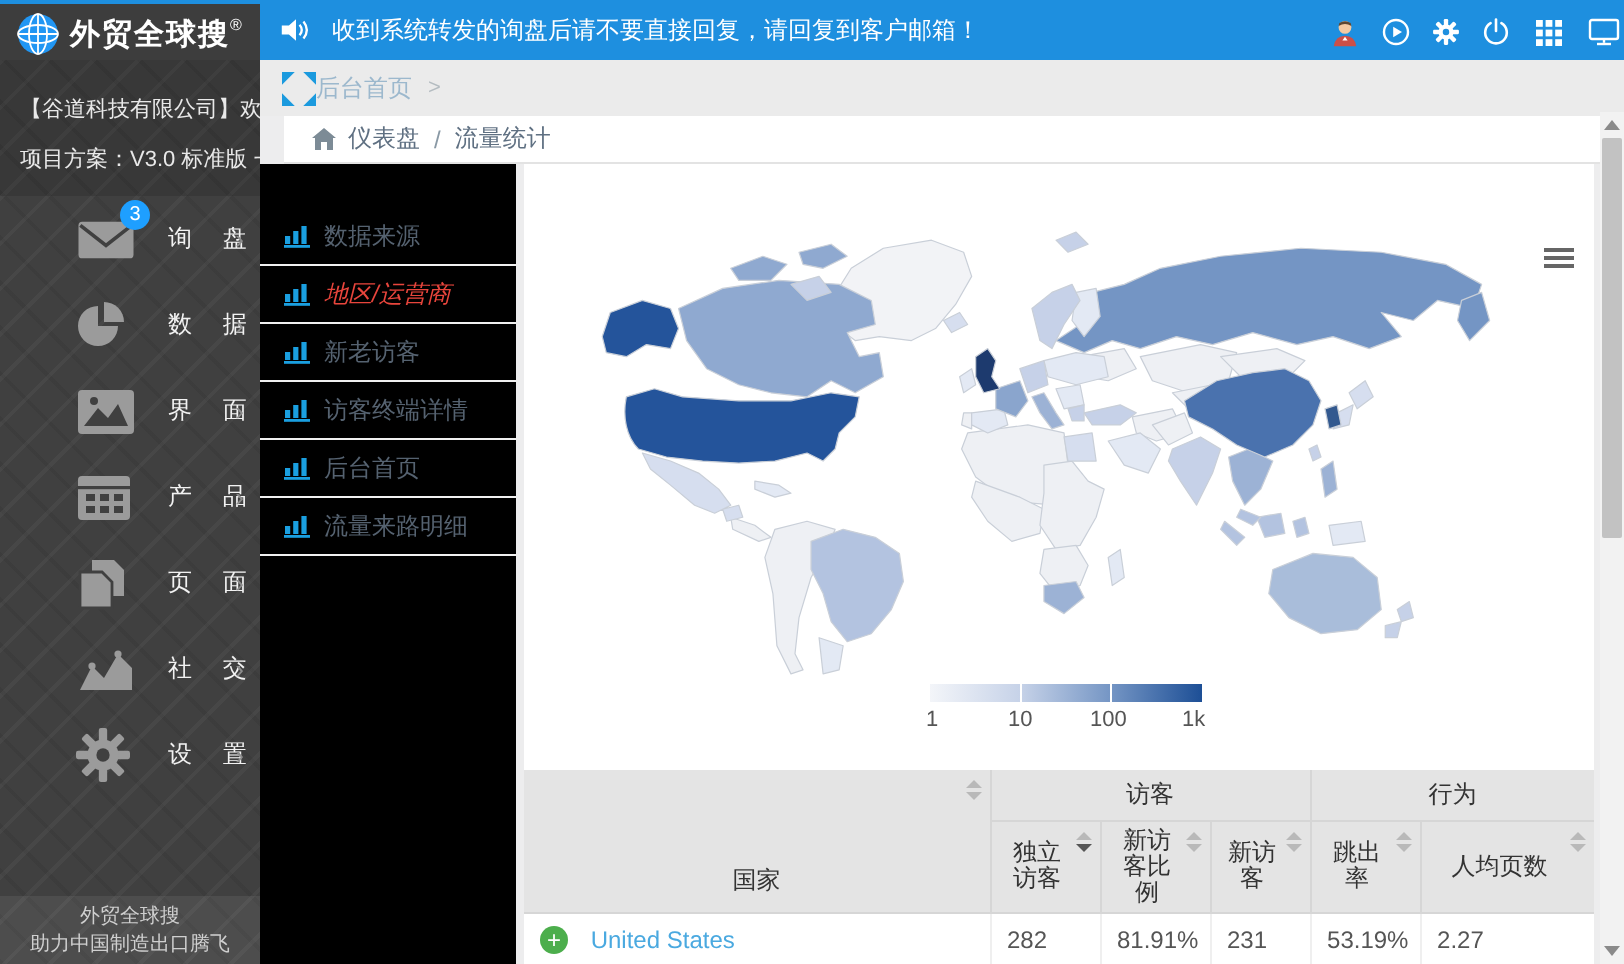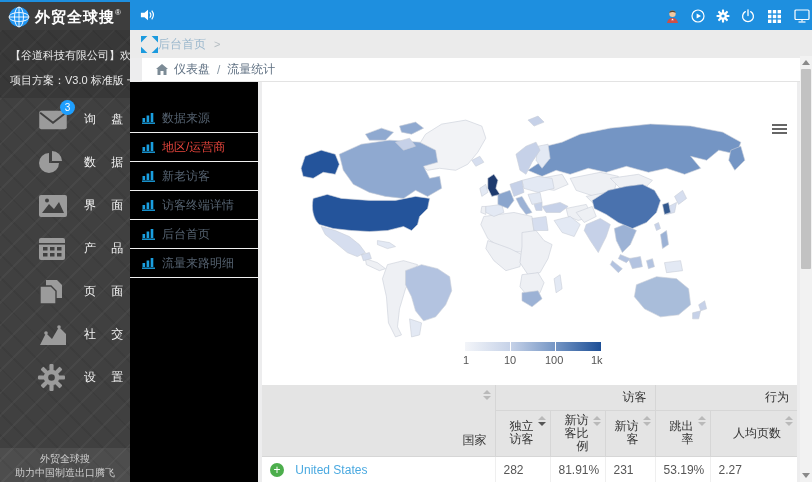--- a/index.html
+++ b/index.html
@@ -36,38 +36,38 @@
   .crumb-label{color:#9cb8cd;font-size:12px;margin-left:28px;cursor:pointer;}
   .crumb-sep{color:#b4bcc1;font-size:11px;margin-left:8px;}
   .sub-bar{position:absolute;left:142px;top:58px;width:670px;height:24px;background:#fff;border-bottom:1px solid #e3e3e3;
     display:flex;align-items:center;font-size:12px;color:#5f7082;padding-left:14px;text-align:center;}
   .sub-bar .sep{margin:0 7px;color:#8a99a5;}
   
   .report-menu{position:absolute;left:130px;top:82px;width:128px;height:400px;background:#000000;padding-top:22px;}
   .rm-item{height:29px;display:flex;align-items:center;padding-left:12px;border-bottom:1px solid #f0f0f0;
     font-size:12px;color:#556270;cursor:pointer;white-space:nowrap;}
   .rm-item .rm-label{margin-left:6px;}
-  .rm-item.active .rm-label{color:#e8453c;}
+  .rm-item.active .rm-label{color:#e8453c;font-style:italic;}
   
   .main-panel{position:absolute;left:262px;top:82px;width:535px;height:420px;background:#fff;}
   .chart-title{position:absolute;top:10px;left:0;width:100%;text-align:center;color:#c23531;
     font-size:14px;font-weight:bold;letter-spacing:1px;}
   .chart-menu{position:absolute;top:42px;right:10px;width:15px;cursor:pointer;}
   .chart-menu i{display:block;height:2px;background:#666;margin-bottom:2px;}
   .map{position:absolute;left:7px;top:30px;width:522px;height:226px;}
   
   .legend{position:absolute;left:203px;top:260px;width:136px;}
   .legend-bar{position:relative;width:136px;height:9px;}
   .legend-bar .cut{position:absolute;top:0;width:1px;height:9px;background:#fff;}
   .legend-ticks{position:relative;height:14px;margin-top:3px;font-size:11px;color:#555;}
   .legend-ticks span{position:absolute;top:0;}
   
   .data-table{position:absolute;left:0;top:303px;width:535px;border-collapse:collapse;table-layout:fixed;
     font-size:12px;}
-  .data-table th{background:#e4e4e4;color:#333;font-weight:normal;text-align:right;
+  .data-table th{background:#e4e4e4;color:#333;font-weight:normal;text-align:center;
     border-right:1px solid #d6d6d6;border-bottom:1px solid #d6d6d6;position:relative;padding:3px 8px;}
   .data-table tr.grp th{height:25px;}
   .data-table tr.sub th{height:30px;vertical-align:middle;line-height:13px;word-break:break-all;padding-right:16px;}
   .data-table th.c0{vertical-align:bottom;padding-bottom:7px;}
   .data-table td{background:#fff;border-right:1px solid #efefef;border-bottom:1px solid #e8e8e8;
     color:#555;height:27px;padding:2px 8px;}
   .data-table th:last-child,.data-table td:last-child{border-right:none;}
   .sort{position:absolute;top:5px;right:4px;display:inline-flex;flex-direction:column;gap:2px;}
   .sort i{width:0;height:0;border-left:4px solid transparent;border-right:4px solid transparent;}
   .sort .up{border-bottom:4px solid #b9b9b9;}
@@ -86,20 +86,21 @@
 </head>
 <body>
 
 <div class="top-header">
   <div class="announce">
     <svg width="16" height="14" viewBox="0 0 18 14">
       <polygon points="1,4.5 5,4.5 9,1 9,13 5,9.5 1,9.5" fill="#fff"></polygon>
       <path d="M11,4 Q13.5,7 11,10" stroke="#fff" fill="none" stroke-width="1.3"></path>
       <path d="M13.2,2.2 Q17,7 13.2,11.8" stroke="#fff" fill="none" stroke-width="1.3"></path>
     </svg>
+    <span class="announce-text">收到系统转发的询盘后请不要直接回复，请回复到客户邮箱！</span>
   </div>
   <span class="hdr-icon" style="right:132px;">
     <svg width="15" height="15" viewBox="0 0 16 16">
       <path d="M2,15 Q3,9.5 8,9.5 Q13,9.5 14,15 Z" fill="#cc4f48"></path>
       <polygon points="8,10 6.6,12 9.4,12" fill="#fff"></polygon>
       <circle cx="8" cy="5" r="3.4" fill="#f2c9a2"></circle>
       <path d="M4.6,4.2 Q8,2.2 11.4,4.2 L11,2.6 Q8,0.8 5,2.6 Z" fill="#5b4632"></path>
     </svg>
   </span>
   <span class="hdr-icon" style="right:106px;">

